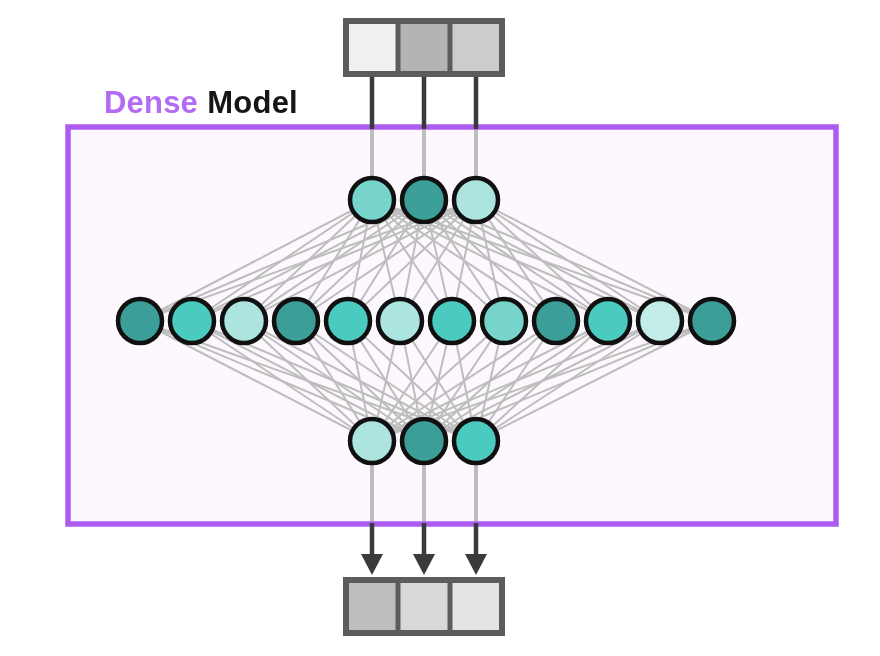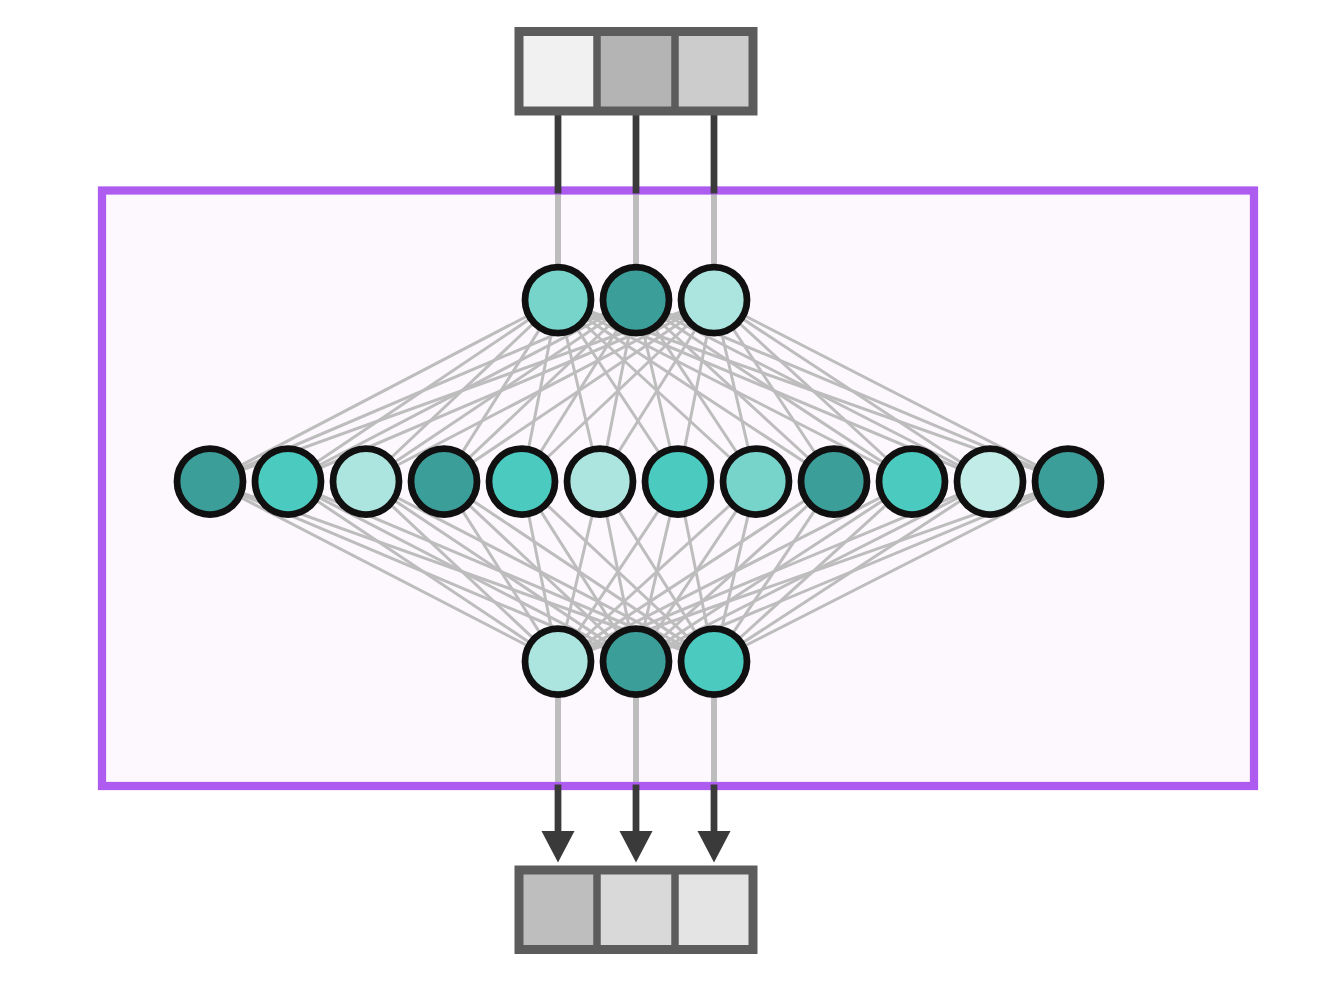--- a/index.html
+++ b/index.html
@@ -161,13 +161,14 @@
       </g>
       <g>
         <rect x="346" y="580" width="52" height="53" fill="#BEBEBE"></rect>
         <rect x="398" y="580" width="52" height="53" fill="#D9D9D9"></rect>
         <rect x="450" y="580" width="52" height="53" fill="#E4E4E4"></rect>
         <line x1="398" y1="580" x2="398" y2="633" stroke="#5C5C5C" stroke-width="5"></line>
         <line x1="450" y1="580" x2="450" y2="633" stroke="#5C5C5C" stroke-width="5"></line>
         <rect x="346" y="580" width="156" height="53" fill="none" stroke="#5C5C5C" stroke-width="6"></rect>
       </g>
     </svg>
+  <div class="title"><span class="hl" style="color: rgb(180, 107, 243);">Dense</span><span class="rest" style="color: rgb(22, 22, 22);">Model</span></div>
 </div>
 
 </body></html>

